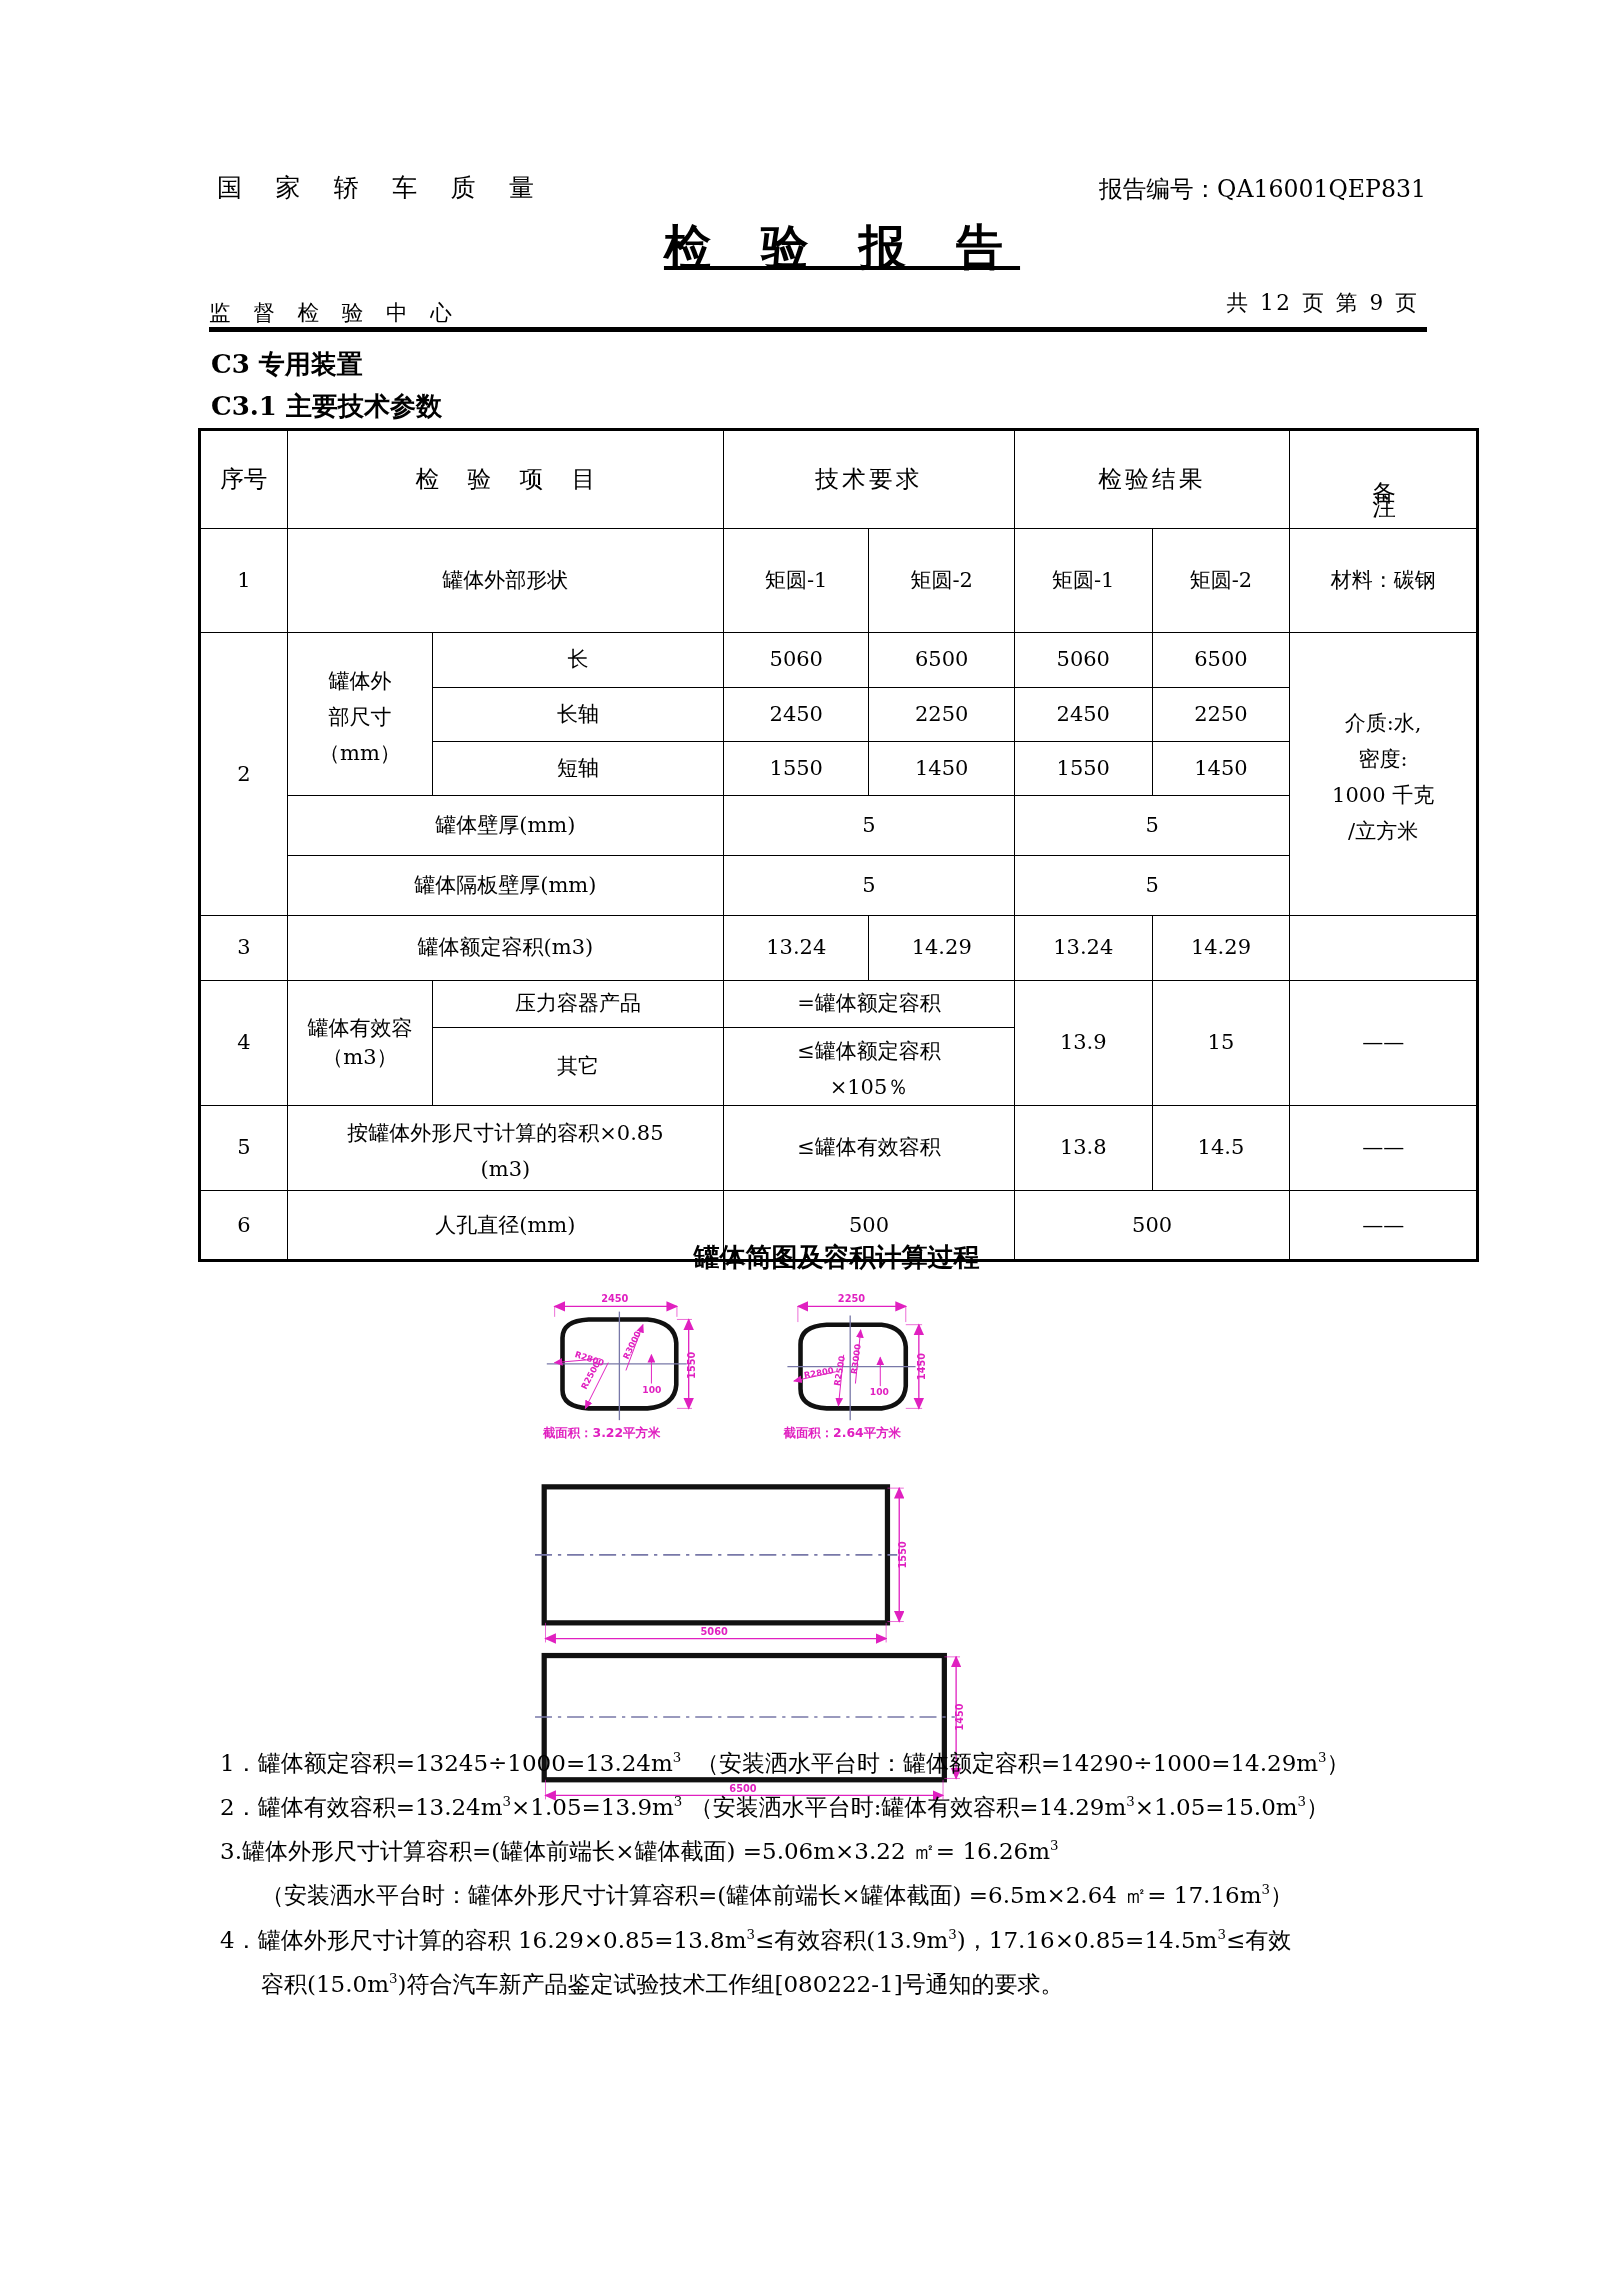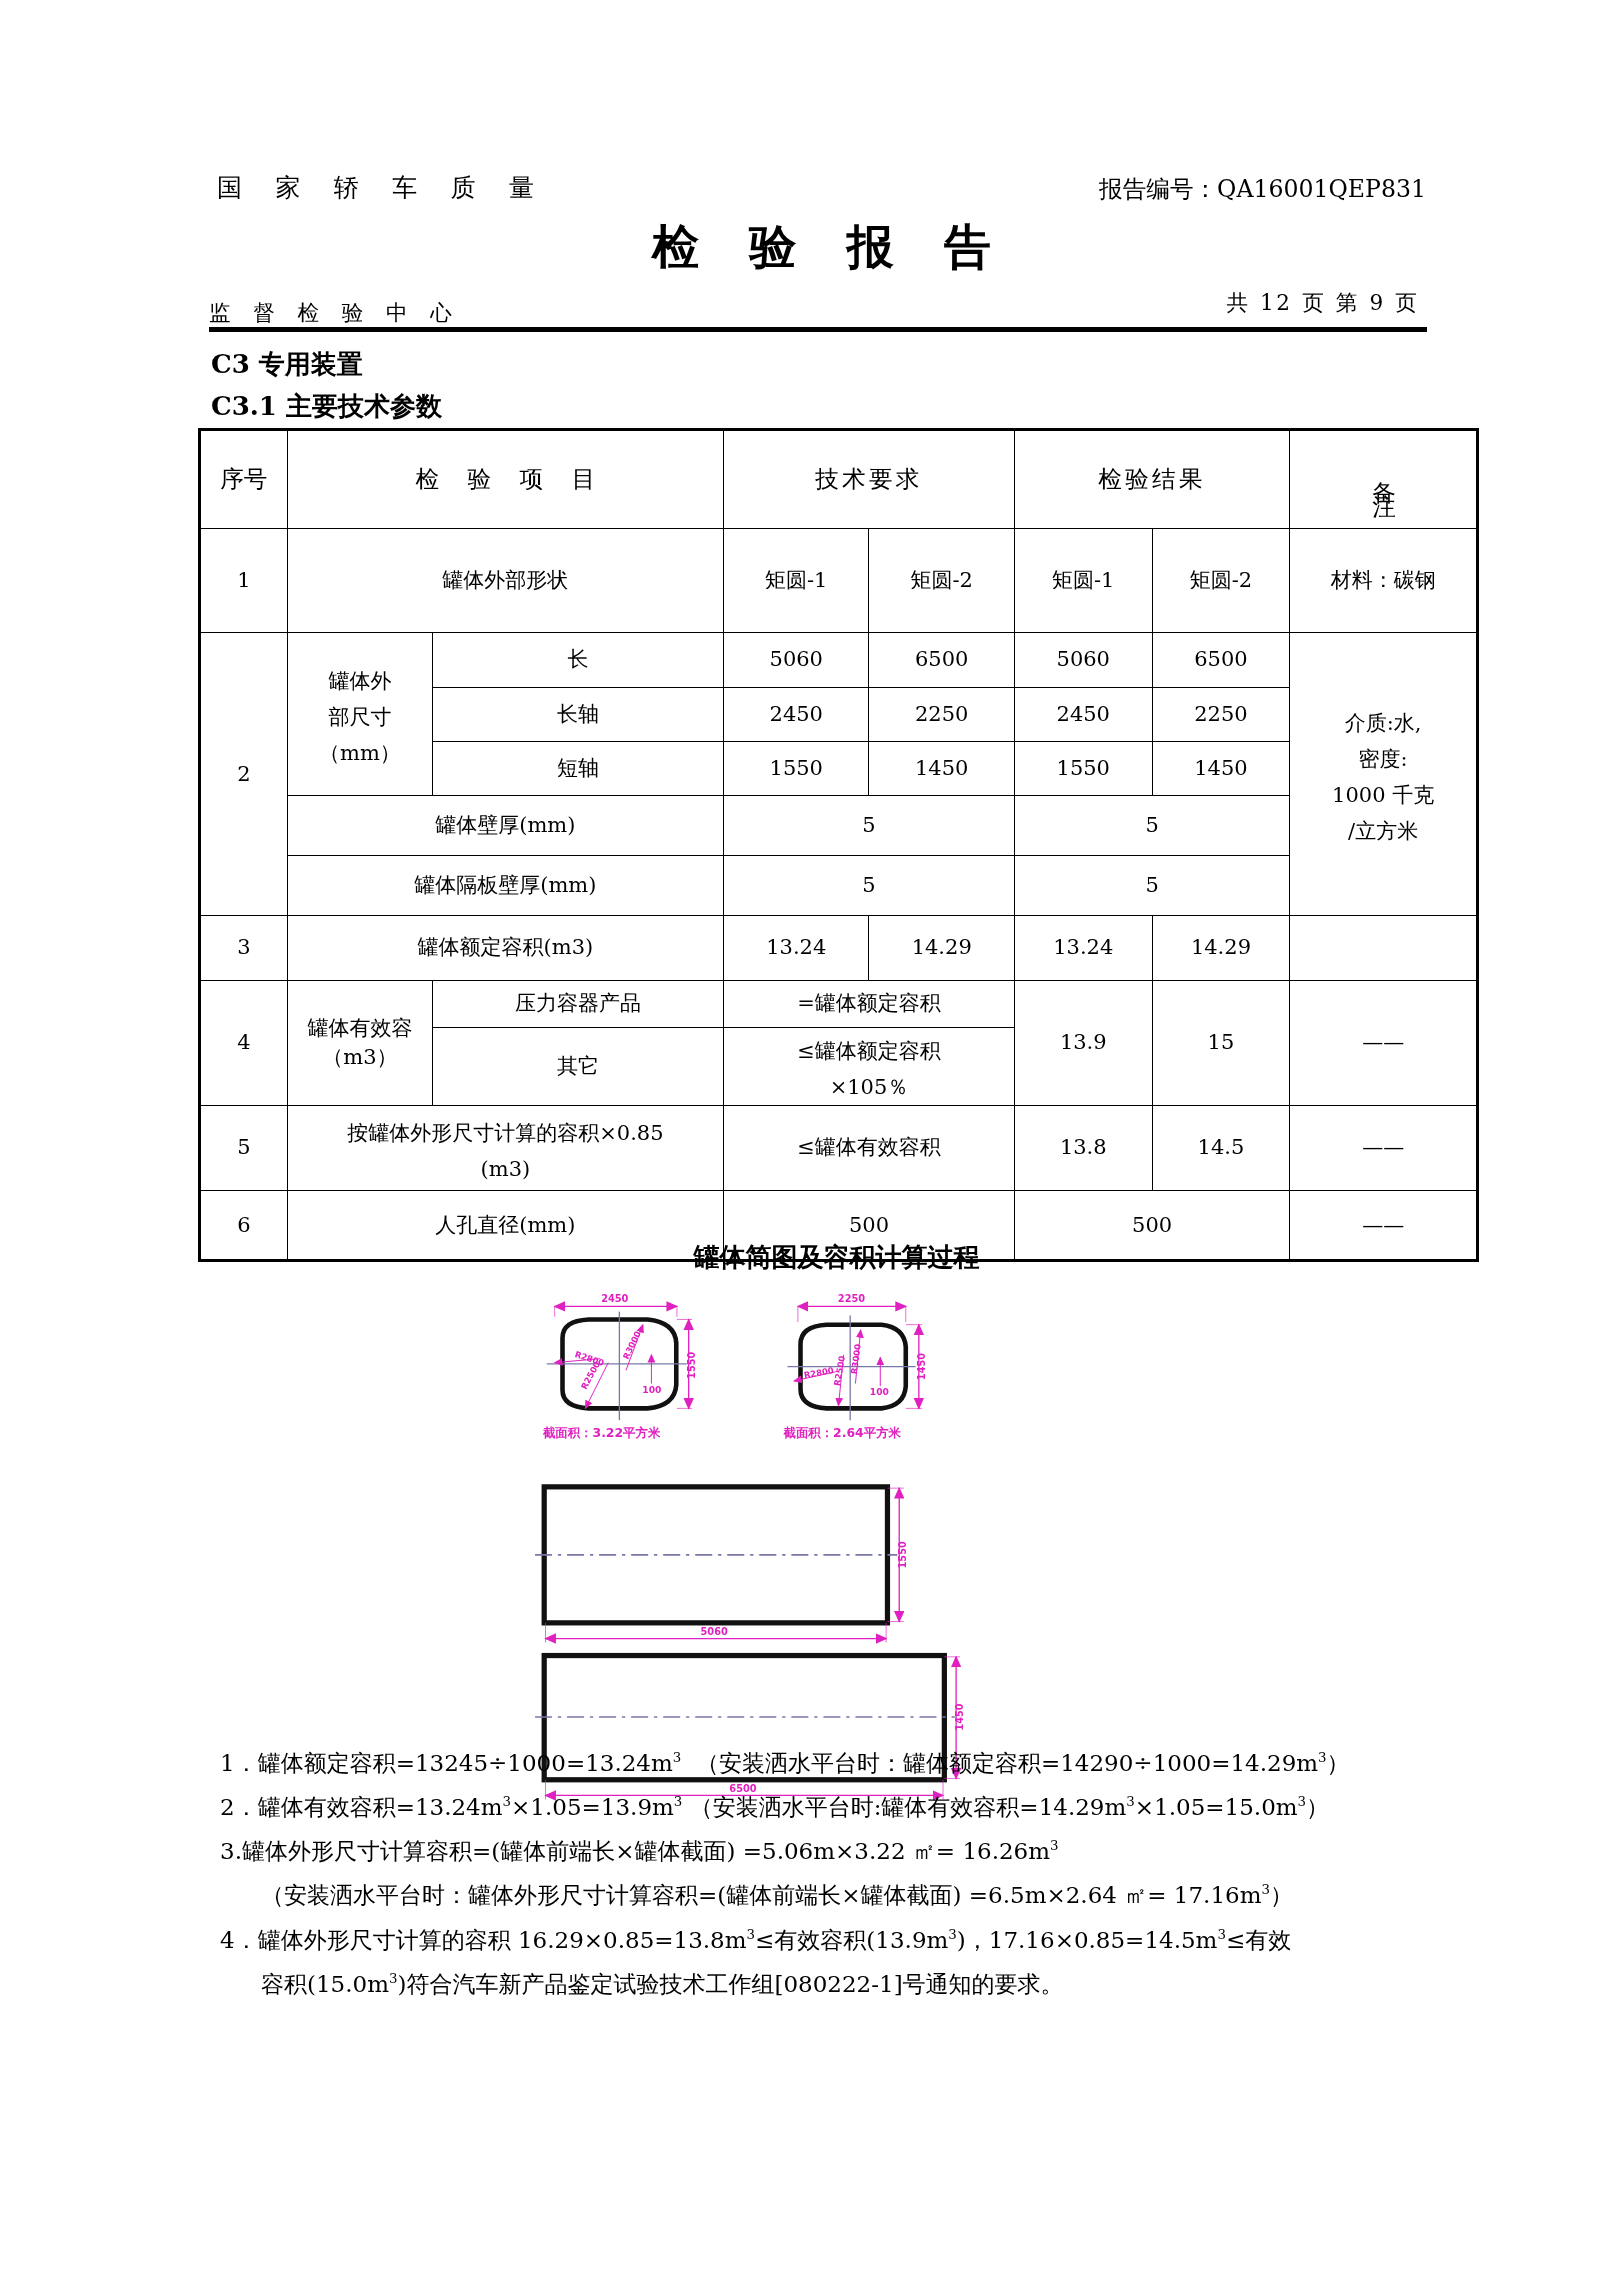--- a/index.html
+++ b/index.html
@@ -9,21 +9,21 @@
     color:#000;
     position:relative;
     overflow:hidden;
   }
   .page { position:absolute; left:0; top:0; width:1623px; height:2295px; }
 
   
   .hdr { position:absolute; left:209px; top:164px; width:1217px; height:170px; }
   .hdr-org-top { position:absolute; left:0; top:6.5px; font-size:25px; letter-spacing:9.2px; font-family:Liberation Mono, monospace;margin-left:8px; }
   .hdr-org-bot { position:absolute; left:0; top:134px; font-size:21.6px; letter-spacing:7.9px; }
-  .hdr-title { position:absolute; left:4px; top:52px; width:1217px; text-align:center; font-size:47px; font-weight:bold; letter-spacing:17px; text-indent:17px; }
+  .hdr-title { position:absolute; left:16px; top:52px; width:1217px; text-align:center; font-size:47px; font-weight:bold; letter-spacing:17px; text-indent:17px;text-decoration:underline; }
   .hdr-reportno { position:absolute; right:0; top:9.2px; font-size:23.6px; white-space:nowrap; }
   .hdr-pages { position:absolute; right:6.5px; top:124px; font-size:21.6px; white-space:nowrap; letter-spacing:2.6px; }
   .hdr-rule { position:absolute; left:209px; top:327px; width:1218px; height:4.6px; background:#000; }
 
   
   .sec { position:absolute; font-size:26px; font-weight:bold; white-space:nowrap; }
   .sec1 { left:211px; top:347px; }
   .sec2 { left:211px; top:389px; }
 
   

